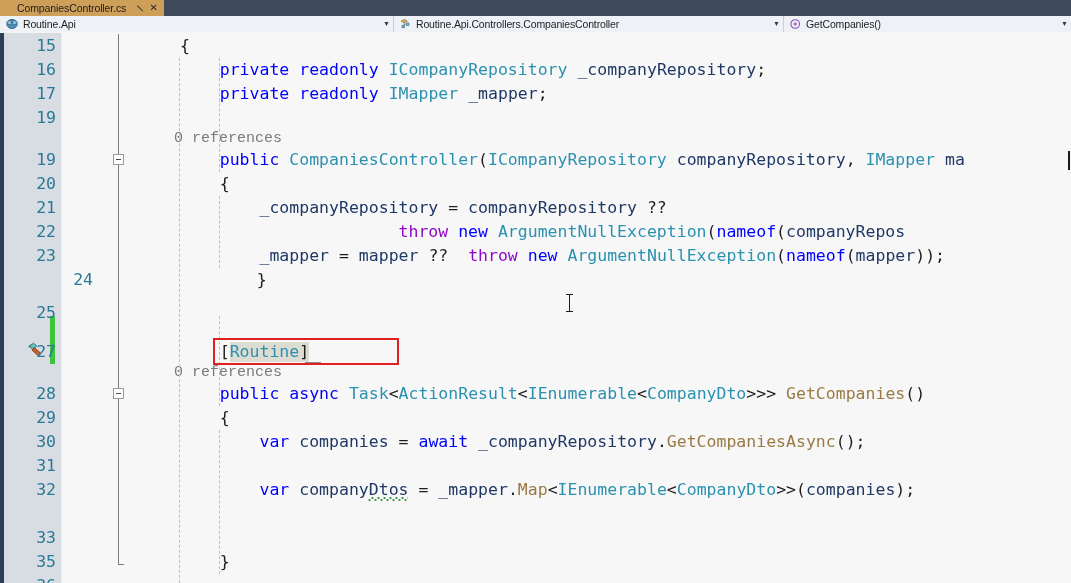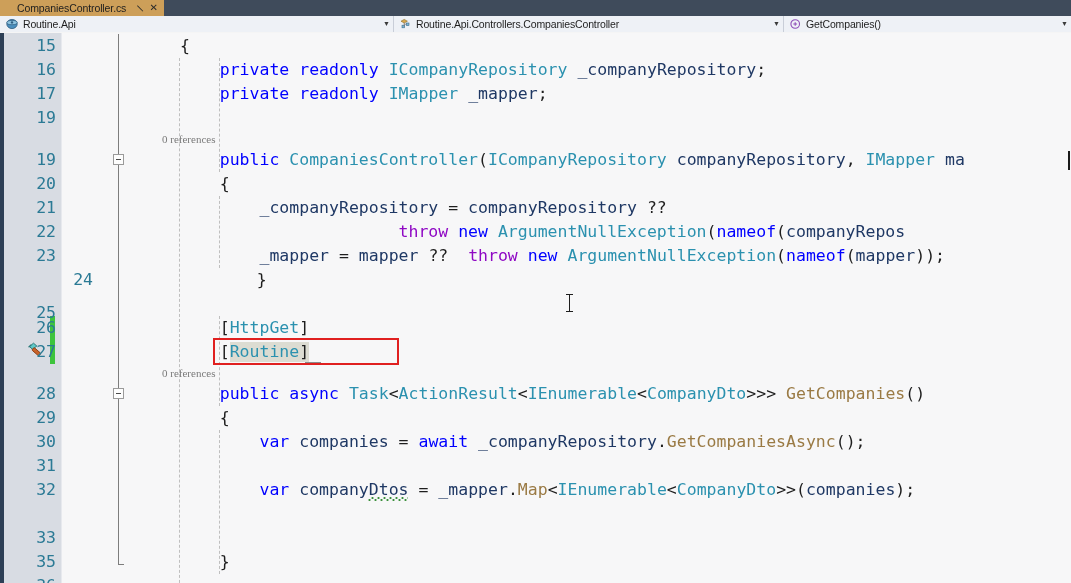--- a/index.html
+++ b/index.html
@@ -204,23 +204,23 @@
   
   .indent-guide {
     position: absolute;
     width: 0;
     border-left: 1px dashed #bfbfbf;
   }
 
   
   .codelens {
     position: absolute;
-    left: 100px;
-    font-family: Liberation Serif, serif;
-    font-size: 11px;
+    left: 112px;
+    font-family: Liberation Mono, monospace;
+    font-size: 15px;
     color: #7a7a7a;
     line-height: 14px;
     white-space: pre;
     cursor: pointer;
   }
 
   
   .quickaction {
     position: absolute;
     left: 24px;
@@ -355,21 +355,20 @@
         <div class="code-line" style="top: 25px;"><div class="lnum">16</div><div class="codetext"><span class="t-punc">    </span><span class="t-kw">private</span><span class="t-punc"> </span><span class="t-kw">readonly</span><span class="t-punc"> </span><span class="t-type">ICompanyRepository</span><span class="t-punc"> </span><span class="t-id">_companyRepository</span><span class="t-punc">;</span></div></div>
         <div class="code-line" style="top: 49px;"><div class="lnum">17</div><div class="codetext"><span class="t-punc">    </span><span class="t-kw">private</span><span class="t-punc"> </span><span class="t-kw">readonly</span><span class="t-punc"> </span><span class="t-type">IMapper</span><span class="t-punc"> </span><span class="t-id">_mapper</span><span class="t-punc">;</span></div></div>
         <div class="code-line" style="top: 73px;"><div class="lnum">19</div><div class="codetext"></div></div>
         <div class="code-line" style="top: 115px;"><div class="lnum">19</div><div class="codetext"><span class="t-punc">    </span><span class="t-kw">public</span><span class="t-punc"> </span><span class="t-type">CompaniesController</span><span class="t-punc">(</span><span class="t-type">ICompanyRepository</span><span class="t-punc"> </span><span class="t-id">companyRepository</span><span class="t-punc">, </span><span class="t-type">IMapper</span><span class="t-punc"> </span><span class="t-id">ma</span></div></div>
         <div class="code-line" style="top: 139px;"><div class="lnum">20</div><div class="codetext"><span class="t-punc">    {</span></div></div>
         <div class="code-line" style="top: 163px;"><div class="lnum">21</div><div class="codetext"><span class="t-punc">        </span><span class="t-id">_companyRepository</span><span class="t-punc"> = </span><span class="t-id">companyRepository</span><span class="t-punc"> ??</span></div></div>
         <div class="code-line" style="top: 187px;"><div class="lnum">22</div><div class="codetext"><span class="t-punc">                      </span><span class="t-ctl">throw</span><span class="t-punc"> </span><span class="t-kw">new</span><span class="t-punc"> </span><span class="t-type">ArgumentNullException</span><span class="t-punc">(</span><span class="t-kw">nameof</span><span class="t-punc">(</span><span class="t-id">companyRepos</span></div></div>
         <div class="code-line" style="top: 211px;"><div class="lnum">23</div><div class="codetext"><span class="t-punc">        </span><span class="t-id">_mapper</span><span class="t-punc"> = </span><span class="t-id">mapper</span><span class="t-punc"> ??  </span><span class="t-ctl">throw</span><span class="t-punc"> </span><span class="t-kw">new</span><span class="t-punc"> </span><span class="t-type">ArgumentNullException</span><span class="t-punc">(</span><span class="t-kw">nameof</span><span class="t-punc">(</span><span class="t-id">mapper</span><span class="t-punc">));</span></div></div>
         <div class="code-line" style="top: 235px; margin-left: 37px;"><div class="lnum">24</div><div class="codetext"><span class="t-punc">    }</span></div></div>
         <div class="code-line" style="top: 268px;"><div class="lnum">25</div><div class="codetext"></div></div>
-        <div class="code-line" style="top: 283px;"><div class="lnum">26</div><div class="codetext"><span class="t-punc">    [</span><span class="t-type">HttpGet</span><span class="t-punc">]</span></div></div>
         <div class="code-line" style="top: 307px;"><div class="lnum">27</div><div class="codetext"><span class="t-punc">    [</span><span class="t-type">Routine</span><span class="t-punc">]</span></div></div>
         <div class="code-line" style="top: 349px;"><div class="lnum">28</div><div class="codetext"><span class="t-punc">    </span><span class="t-kw">public</span><span class="t-punc"> </span><span class="t-kw">async</span><span class="t-punc"> </span><span class="t-type">Task</span><span class="t-punc">&lt;</span><span class="t-type">ActionResult</span><span class="t-punc">&lt;</span><span class="t-type">IEnumerable</span><span class="t-punc">&lt;</span><span class="t-type">CompanyDto</span><span class="t-punc">&gt;&gt;&gt; </span><span class="t-meth">GetCompanies</span><span class="t-punc">()</span></div></div>
         <div class="code-line" style="top: 373px;"><div class="lnum">29</div><div class="codetext"><span class="t-punc">    {</span></div></div>
         <div class="code-line" style="top: 397px;"><div class="lnum">30</div><div class="codetext"><span class="t-punc">        </span><span class="t-kw">var</span><span class="t-punc"> </span><span class="t-id">companies</span><span class="t-punc"> = </span><span class="t-kw">await</span><span class="t-punc"> </span><span class="t-id">_companyRepository</span><span class="t-punc">.</span><span class="t-meth">GetCompaniesAsync</span><span class="t-punc">();</span></div></div>
         <div class="code-line" style="top: 421px;"><div class="lnum">31</div><div class="codetext"></div></div>
         <div class="code-line" style="top: 445px;"><div class="lnum">32</div><div class="codetext"><span class="t-punc">        </span><span class="t-kw">var</span><span class="t-punc"> </span><span class="t-id">companyDtos</span><span class="t-punc"> = </span><span class="t-id">_mapper</span><span class="t-punc">.</span><span class="t-meth">Map</span><span class="t-punc">&lt;</span><span class="t-type">IEnumerable</span><span class="t-punc">&lt;</span><span class="t-type">CompanyDto</span><span class="t-punc">&gt;&gt;(</span><span class="t-id">companies</span><span class="t-punc">);</span></div></div>
         <div class="code-line" style="top: 469px; margin-top: 24px;"><div class="lnum">33</div><div class="codetext"></div></div>
         <div class="code-line" style="top: 517px;"><div class="lnum">35</div><div class="codetext"><span class="t-punc">    }</span></div></div>
         <div class="code-line" style="top: 541px;"><div class="lnum">36</div><div class="codetext"></div></div>
         <div class="codelens" style="top: 99px;">0 references</div>

